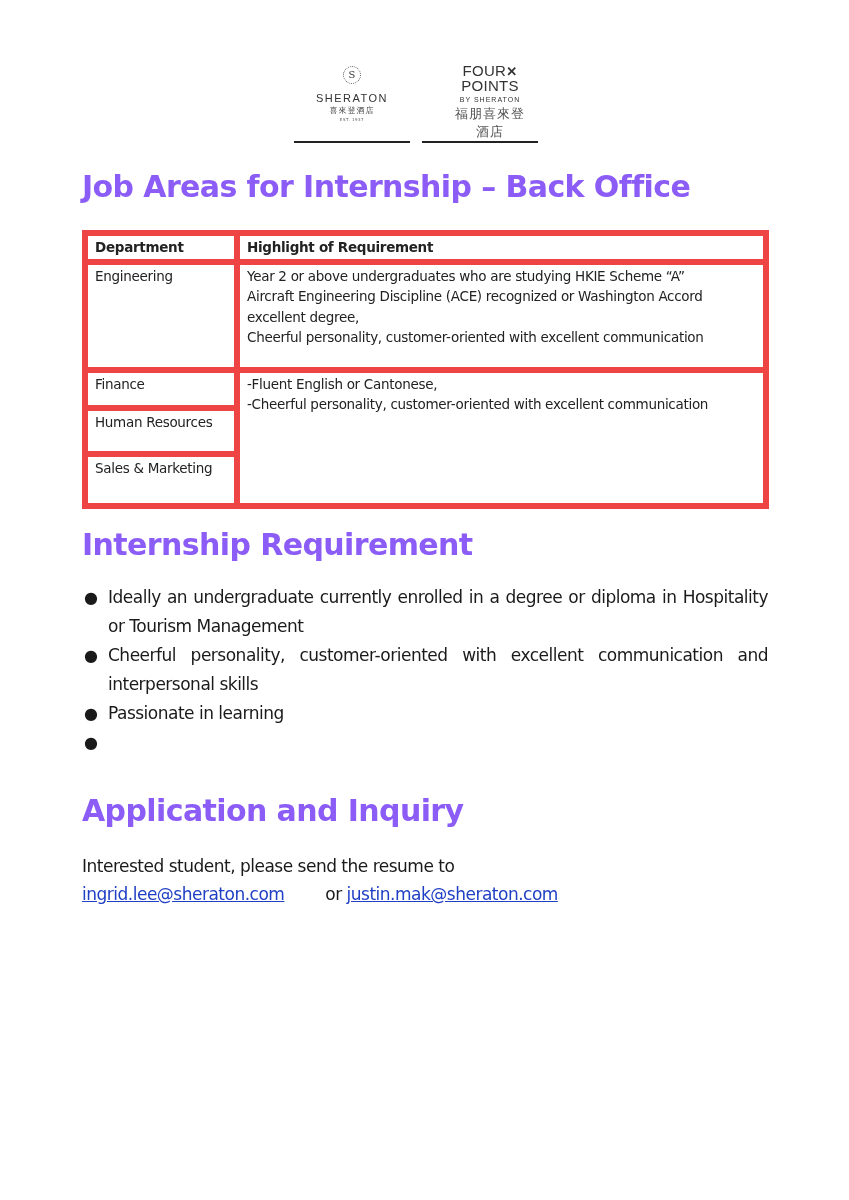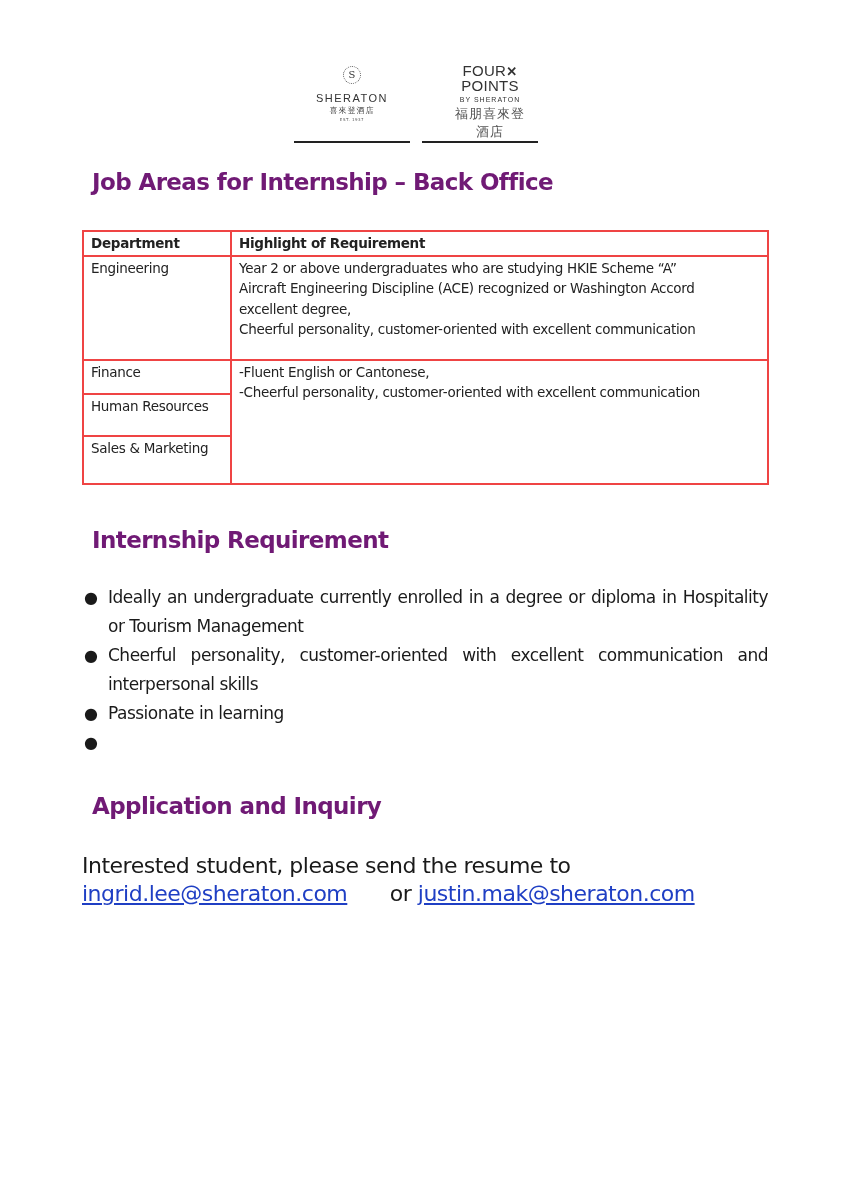--- a/index.html
+++ b/index.html
@@ -20,53 +20,53 @@
     .sheraton-est { font-size: 4px; color: #555; letter-spacing: 0.5px; margin-top: 1px; }
     .logo-fourpoints { position: absolute; left: 450px; top: 0; width: 80px; text-align: center; }
     .fp-line { font-size: 15px; line-height: 14px; color: #333; font-family: "Liberation Sans", sans-serif; letter-spacing: 0.3px; }
     .fp-by { font-size: 7px; letter-spacing: 1px; color: #333; margin-top: 3px; font-family: "Liberation Sans", sans-serif; }
     .fp-cn { font-size: 13px; color: #555; letter-spacing: 1px; margin-top: 2px; }
     .logo-rule { position: absolute; top: 77px; height: 2px; background: #222; width: 116px; }
     .rule-left { left: 294px; }
     .rule-right { left: 422px; }
 
     .h1 {
-      position: absolute; left: 92px; font-weight: bold; font-size: 23px; color: #701a75;
+      position: absolute; left: 82px; font-weight: bold; font-size: 30px; color: #8b5cf6;
       font-family: "DejaVu Sans", sans-serif; letter-spacing: -0.6px;
     }
     .h-job { top: 169px; }
     .h-intern { top: 527px; }
     .h-apply { top: 793px; }
 
     table.jobs {
       position: absolute; left: 82px; top: 230px; width: 687px;
       border-collapse: collapse; font-size: 13.5px; color: #222;
       font-family: "DejaVu Sans", sans-serif; letter-spacing: -0.3px;
     }
     table.jobs td, table.jobs th {
-      border: 2px solid #ef4444; padding: 1px 7px; vertical-align: top; text-align: left;
+      border: 6px solid #ef4444; padding: 1px 7px; vertical-align: top; text-align: left;
       line-height: 20.5px;
     }
     table.jobs th { font-weight: bold; }
     .col-dept { width: 132px; }
     .row-eng td { height: 100px; }
     .row-fin td.dept { height: 30px; }
     .row-hr td.dept { height: 38px; }
     .row-sm td.dept { height: 44px; }
 
     ul.reqs {
       position: absolute; left: 82px; top: 583px; width: 686px; margin: 0; padding: 0;
       list-style: none; font-size: 17px; line-height: 29px; color: #1a1a1a;
       font-family: "DejaVu Sans", sans-serif; letter-spacing: -0.5px;
     }
     ul.reqs li { position: relative; padding-left: 26px; text-align: justify; }
     ul.reqs li .bullet { position: absolute; left: 2px; top: 0; font-size: 16px; }
 
     .apply-text {
-      position: absolute; left: 82px; top: 852px; font-size: 22px; line-height: 28px;
+      position: absolute; left: 82px; top: 852px; font-size: 17px; line-height: 28px;
       color: #1a1a1a; letter-spacing: -0.5px;
     }
     .apply-text a { color: #1f3fc4; text-decoration: underline; }
   </style>
 </head>
 <body>
 
 <div class="logos">
   <div class="logo-sheraton">
     <div class="sheraton-emblem">S</div>

